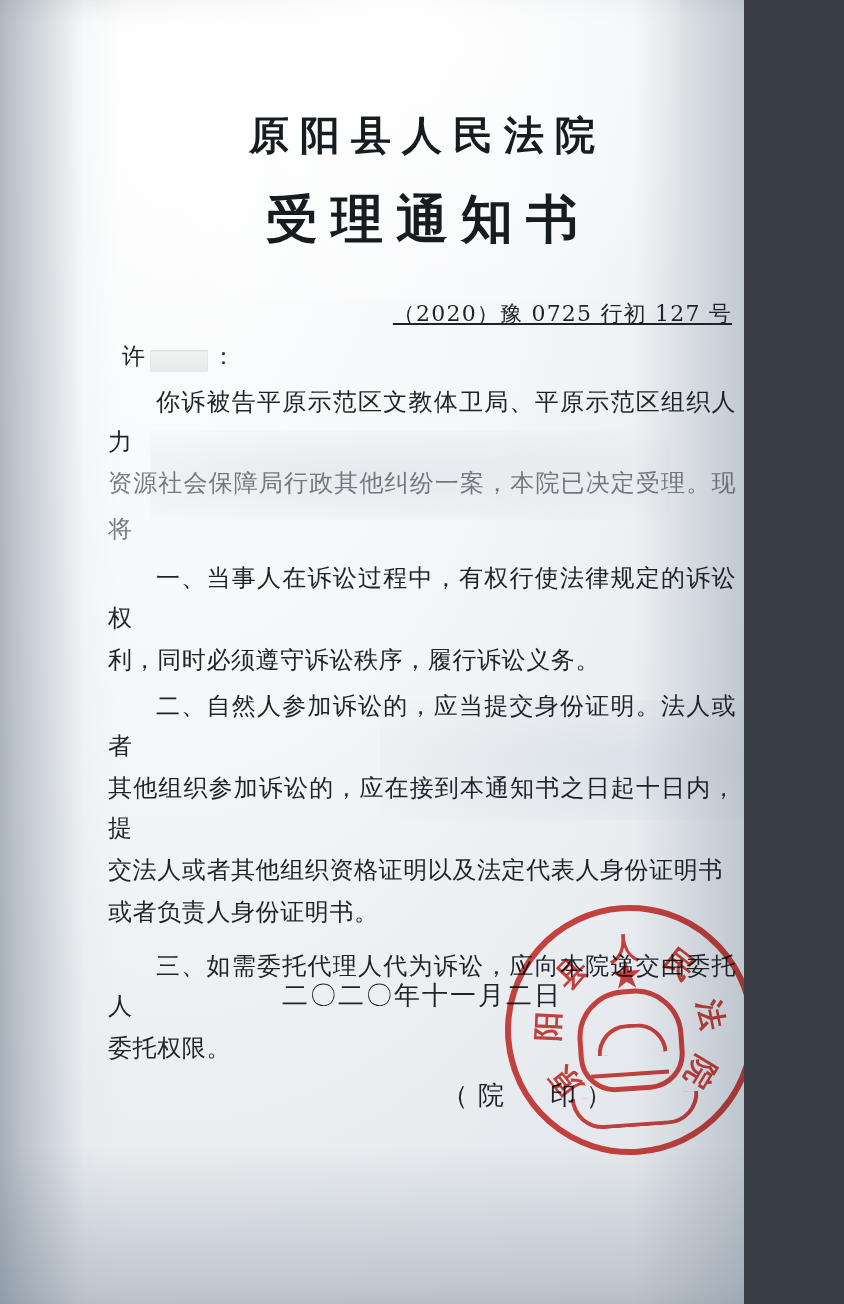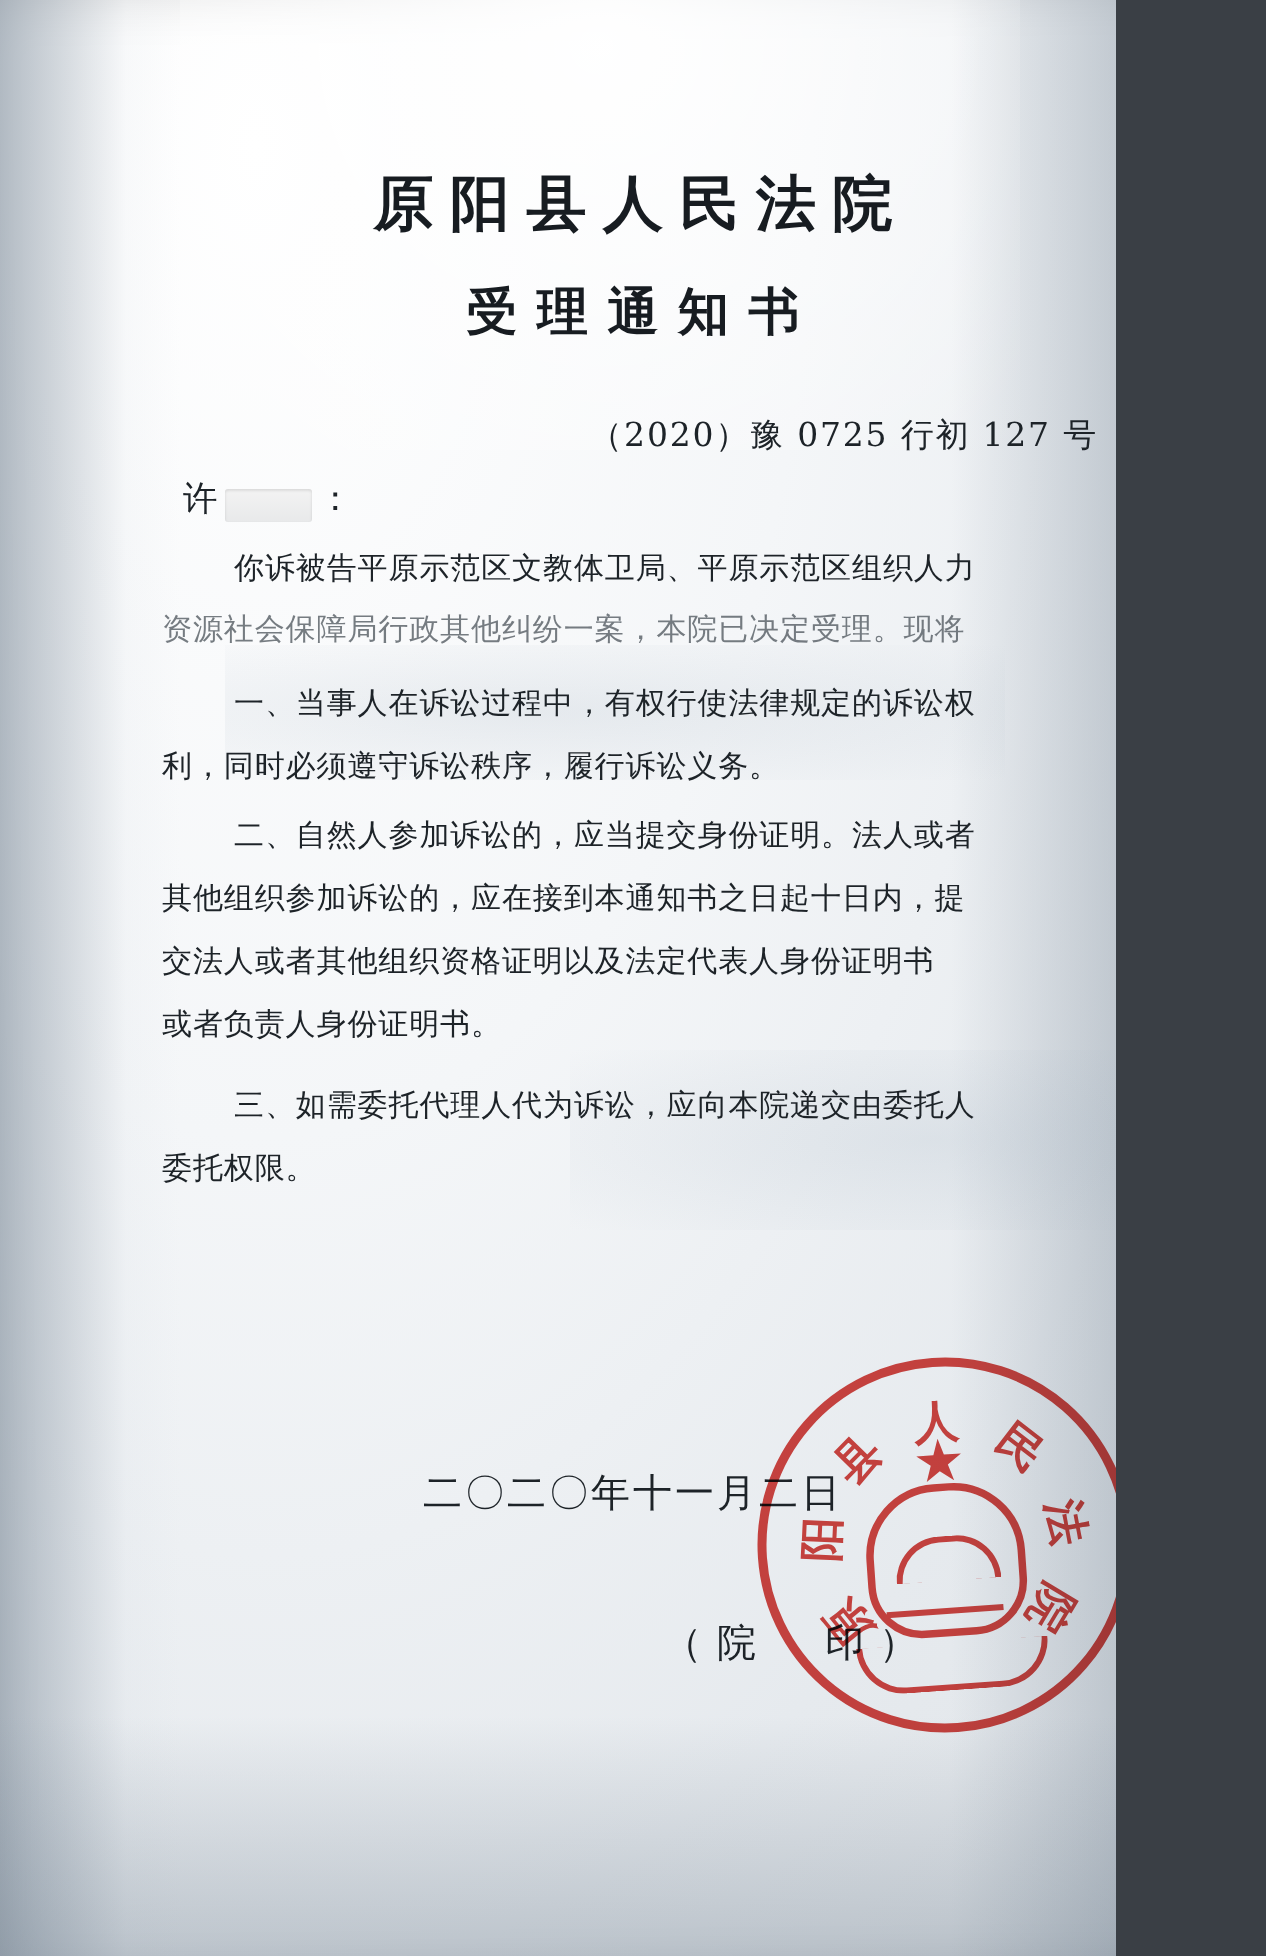--- a/index.html
+++ b/index.html
@@ -69,35 +69,36 @@
     margin-top: 108px;
   }
   .title-line1 {
     font-size: 40px;
     letter-spacing: 11px;
     font-weight: 700;
     color: #171c21;
     text-indent: 11px;
   }
   .title-line2 {
-    font-size: 34px;
+    font-size: 52px;
     letter-spacing: 13px;
     font-weight: 700;
     color: #171c21;
     margin-top: 22px;
     text-indent: 13px;
   }
 
   .case-no {
     margin-top: 44px;
     text-align: right;
     padding-right: 112px;
     font-size: 22px;
     letter-spacing: 1.2px;
     color: #1d2328;
+    text-decoration: underline;
   }
 
   .addressee {
     margin-top: 12px;
     padding-left: 122px;
     font-size: 23px;
     letter-spacing: 1px;
     display: flex;
     align-items: flex-end;
     gap: 4px;
@@ -110,21 +111,21 @@
     border-radius: 2px;
     box-shadow: 0 1px 2px rgba(0,0,0,0.12) inset;
   }
   .addressee .dot {
     font-size: 23px;
   }
 
   .body {
     margin-top: 10px;
     padding: 0 108px 0 108px;
-    font-size: 20px;
+    font-size: 24px;
     line-height: 40px;
     letter-spacing: 0.6px;
   }
   .para {
     margin: 0 0 2px 0;
     text-align: justify;
   }
   .indent2 { text-indent: 48px; }
   .faded {
     color: #4a5259;

